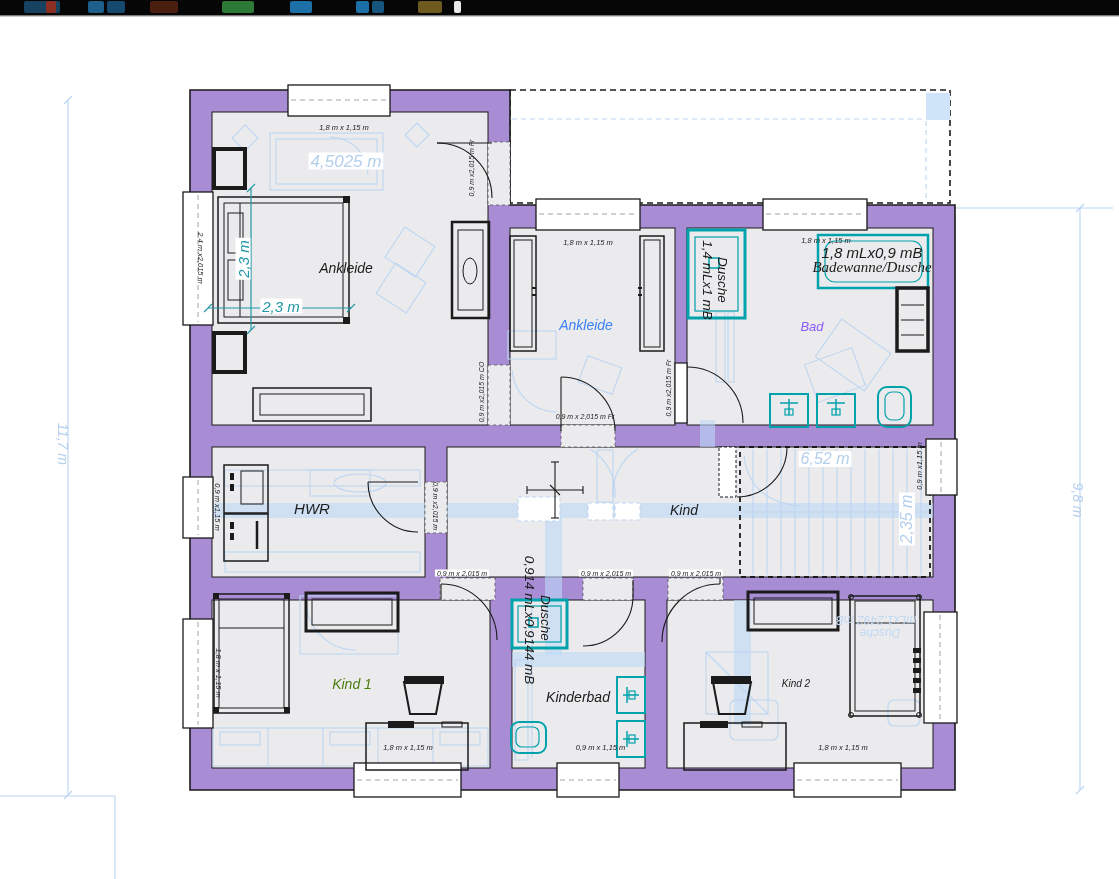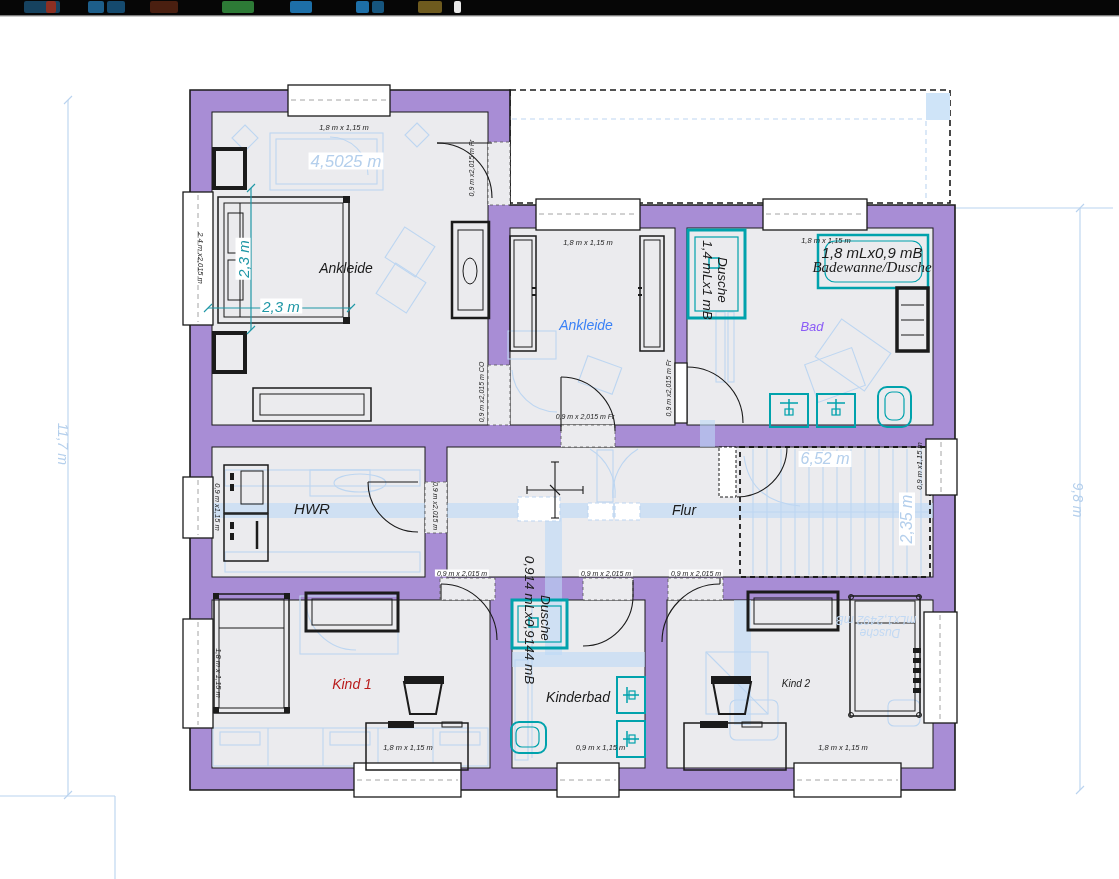--- a/index.html
+++ b/index.html
@@ -269,22 +269,22 @@
       <line x1="247" y1="334" x2="255" y2="326" fill="none" stroke="#1f97a6" stroke-width="1.1"></line>
       <line x1="208" y1="308" x2="351" y2="308" fill="none" stroke="#1f97a6" stroke-width="1.2"></line>
       <line x1="204" y1="312" x2="212" y2="304" fill="none" stroke="#1f97a6" stroke-width="1.1"></line>
       <line x1="347" y1="312" x2="355" y2="304" fill="none" stroke="#1f97a6" stroke-width="1.1"></line>
     </svg>
   <div id="labels">
       <div class="plan-label" style="left: 346px; top: 268px; font-size: 14px; color: rgb(27, 27, 27); transform: translate(-50%, -50%) rotate(0deg);">Ankleide</div>
       <div class="plan-label" style="left: 586px; top: 325px; font-size: 14px; color: #3b82f6; transform: translate(-50%, -50%) rotate(0deg);">Ankleide</div>
       <div class="plan-label" style="left: 812px; top: 326px; font-size: 13px; color: #8b5cf6; transform: translate(-50%, -50%) rotate(0deg);">Bad</div>
       <div class="plan-label" style="left: 312px; top: 508px; font-size: 15px; color: rgb(27, 27, 27); transform: translate(-50%, -50%) rotate(0deg); font-style: italic;">HWR</div>
-      <div class="plan-label" style="left: 684px; top: 510px; font-size: 14px; color: rgb(27, 27, 27); transform: translate(-50%, -50%) rotate(0deg);">Flur</div>
-      <div class="plan-label" style="left: 352px; top: 684px; font-size: 14px; color: #b91c1c; transform: translate(-50%, -50%) rotate(0deg);">Kind 1</div>
+      <div class="plan-label" style="left: 684px; top: 510px; font-size: 14px; color: rgb(27, 27, 27); transform: translate(-50%, -50%) rotate(0deg);">Kind</div>
+      <div class="plan-label" style="left: 352px; top: 684px; font-size: 14px; color: #4d7c0f; transform: translate(-50%, -50%) rotate(0deg);">Kind 1</div>
       <div class="plan-label" style="left: 578px; top: 686px; font-size: 14px; color: rgb(27, 27, 27); transform: translate(-50%, -50%) rotate(0deg); margin-top: 11px;">Kinderbad</div>
       <div class="plan-label" style="left: 796px; top: 684px; font-size: 10px; color: rgb(27, 27, 27); transform: translate(-50%, -50%) rotate(0deg);">Kind 2</div>
       <div class="plan-label chip" style="left: 346px; top: 161px; font-size: 17px; color: rgb(180, 207, 236); transform: translate(-50%, -50%) rotate(0deg);">4,5025 m</div>
       <div class="plan-label chip" style="left: 825px; top: 459px; font-size: 16px; color: rgb(180, 207, 236); transform: translate(-50%, -50%) rotate(0deg);">6,52 m</div>
       <div class="plan-label chip" style="left: 907px; top: 519px; font-size: 16px; color: rgb(180, 207, 236); transform: translate(-50%, -50%) rotate(-90deg);">2,35 m</div>
       <div class="plan-label" style="left: 63px; top: 444px; font-size: 14px; color: rgb(180, 207, 236); transform: translate(-50%, -50%) rotate(90deg);">11,7 m</div>
       <div class="plan-label" style="left: 1078px; top: 500px; font-size: 14px; color: rgb(180, 207, 236); transform: translate(-50%, -50%) rotate(90deg);">9,8 m</div>
       <div class="plan-label chip" style="left: 243px; top: 259px; font-size: 15px; color: rgb(31, 151, 166); transform: translate(-50%, -50%) rotate(-90deg);">2,3 m</div>
       <div class="plan-label chip" style="left: 281px; top: 306px; font-size: 15px; color: rgb(31, 151, 166); transform: translate(-50%, -50%) rotate(0deg);">2,3 m</div>
       <div class="plan-label" style="left: 344px; top: 128px; font-size: 7.5px; color: rgb(27, 27, 27); transform: translate(-50%, -50%) rotate(0deg);">1,8 m x 1,15 m</div>

